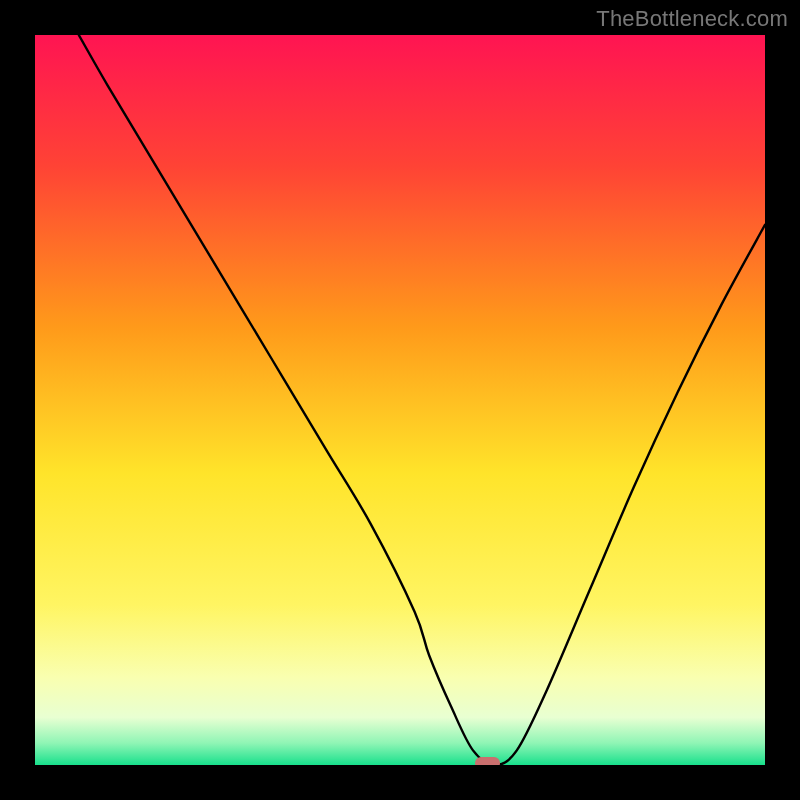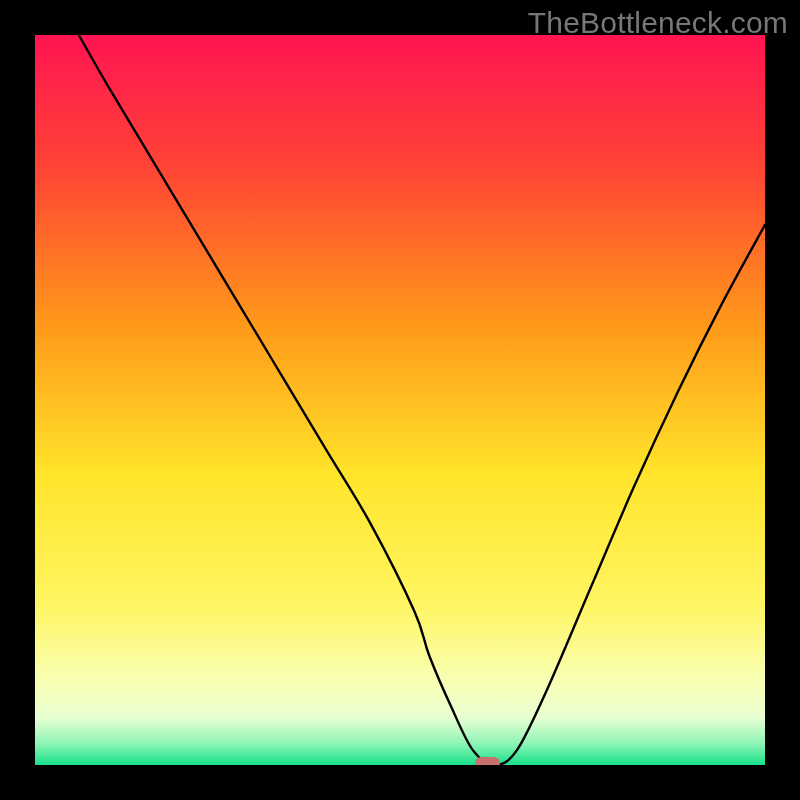--- a/index.html
+++ b/index.html
@@ -42,21 +42,21 @@
   .marker {
     position: absolute;
     border-radius: 6px;
     background: #c96f6e;
   }
   .watermark {
     position: absolute;
     top: 6px;
     right: 12px;
     color: #777;
-    font-size: 30px;
+    font-size: 22px;
     font-weight: 500;
     letter-spacing: 0.2px;
   }
 </style>
 </head>
 <body>
 
 <div class="frame">
 
   <div class="plot-area">

